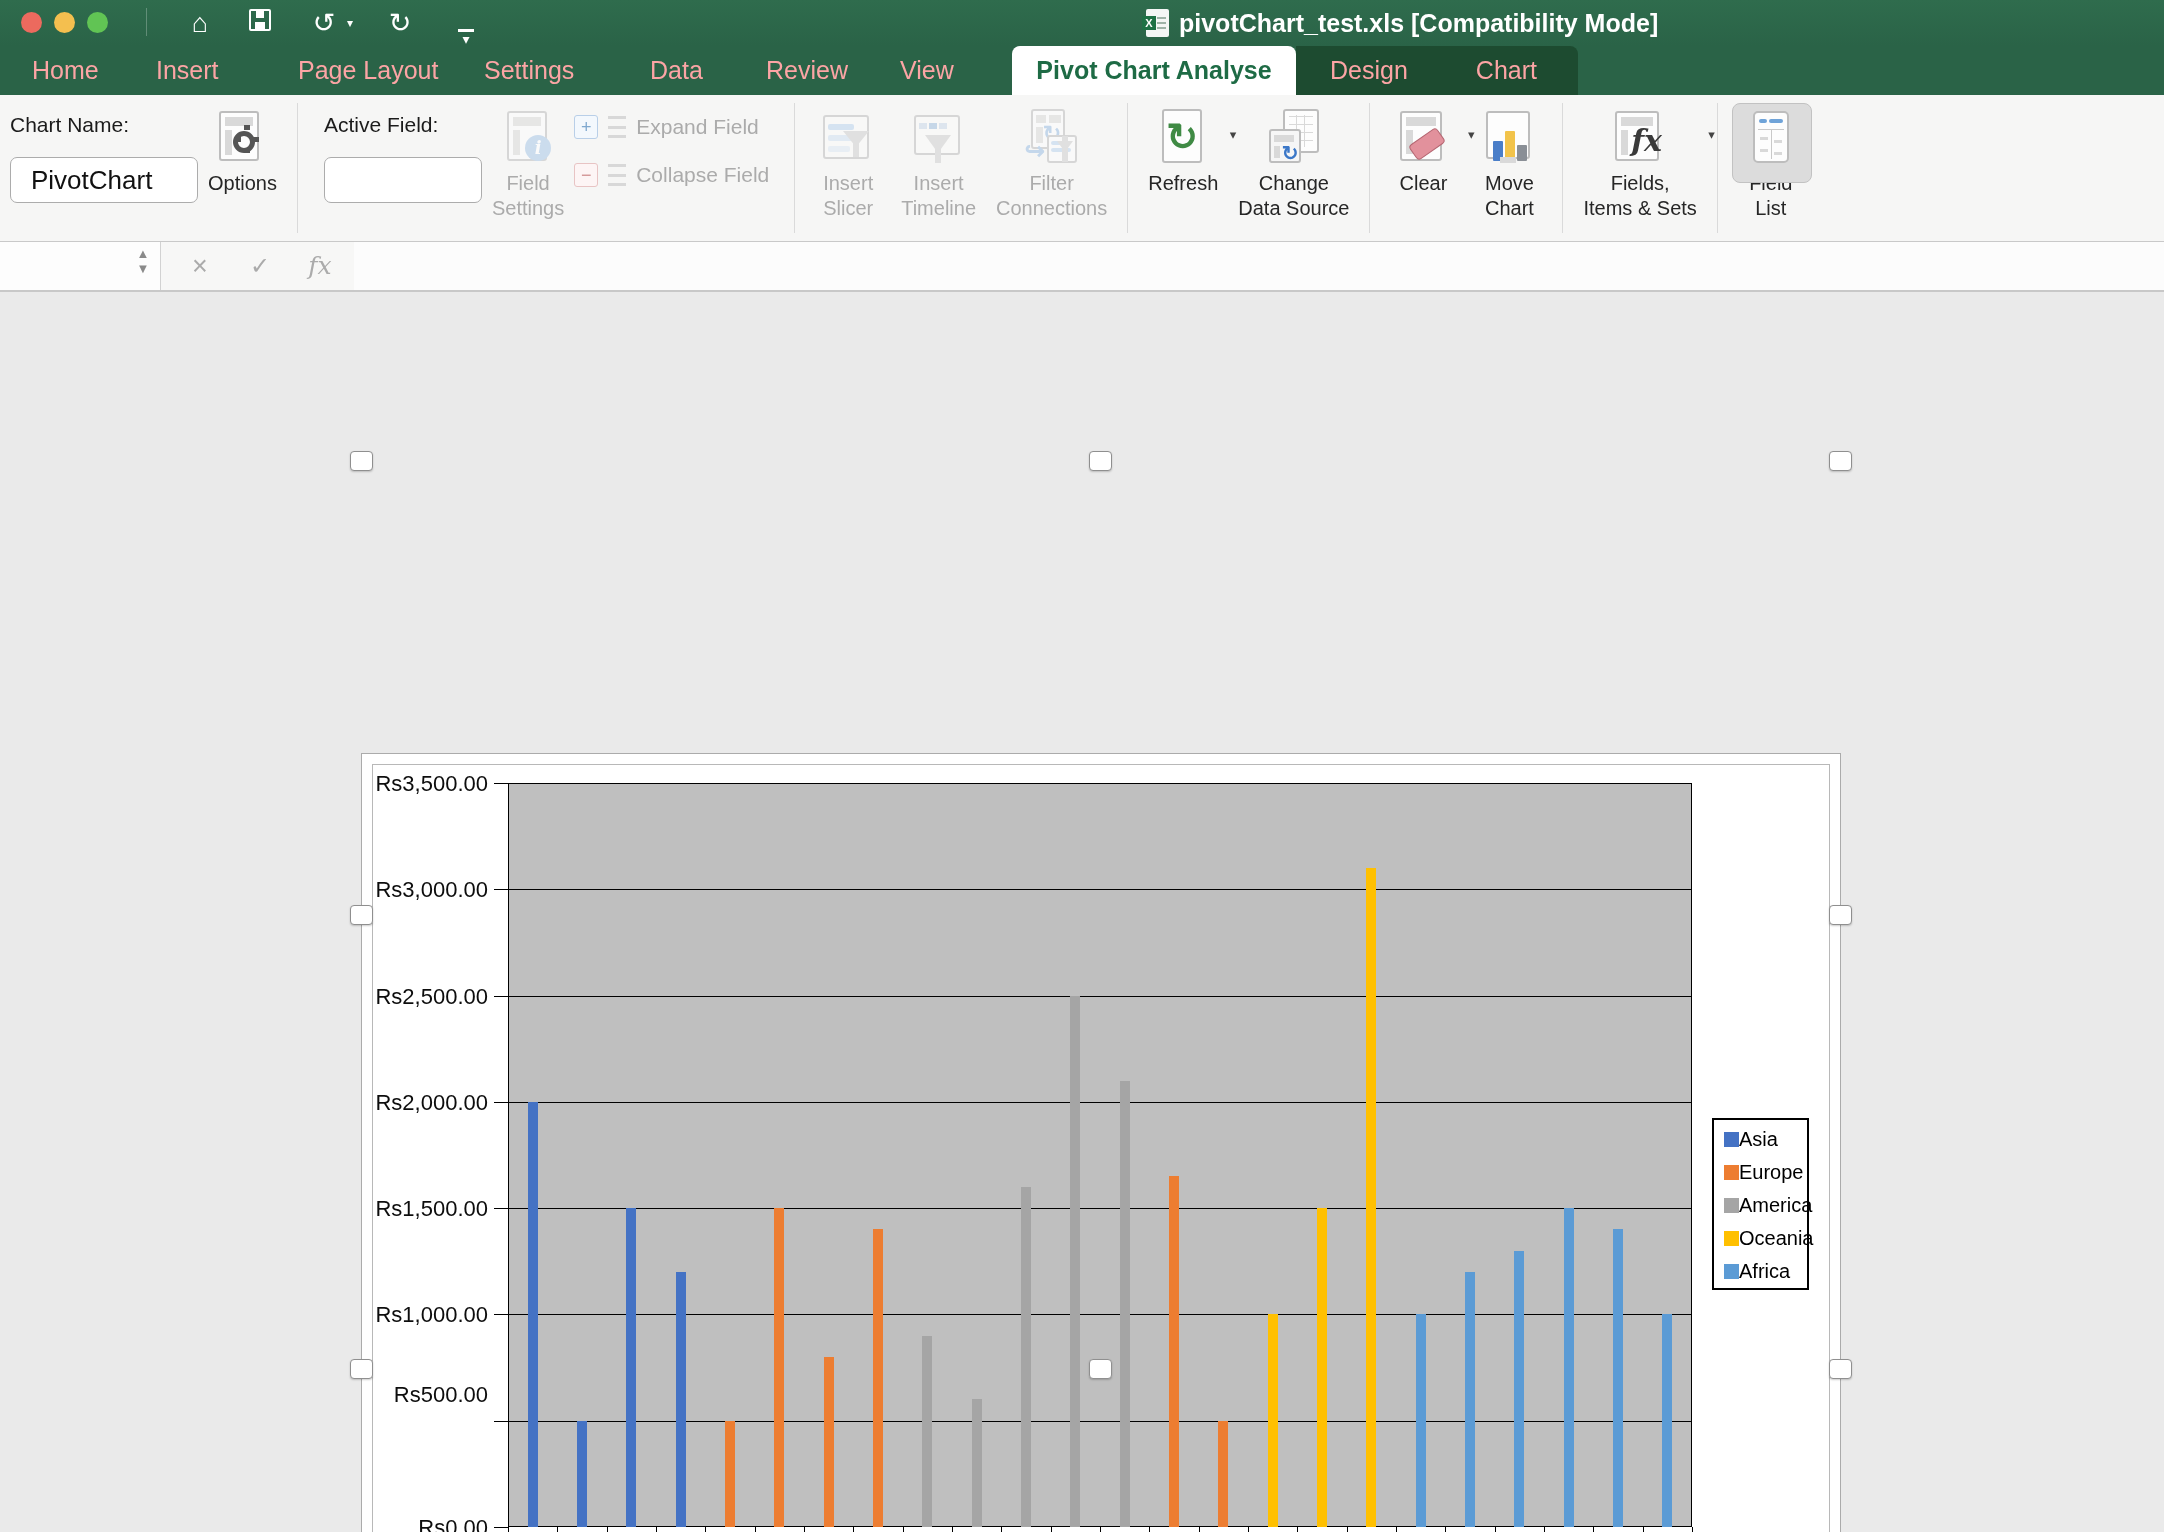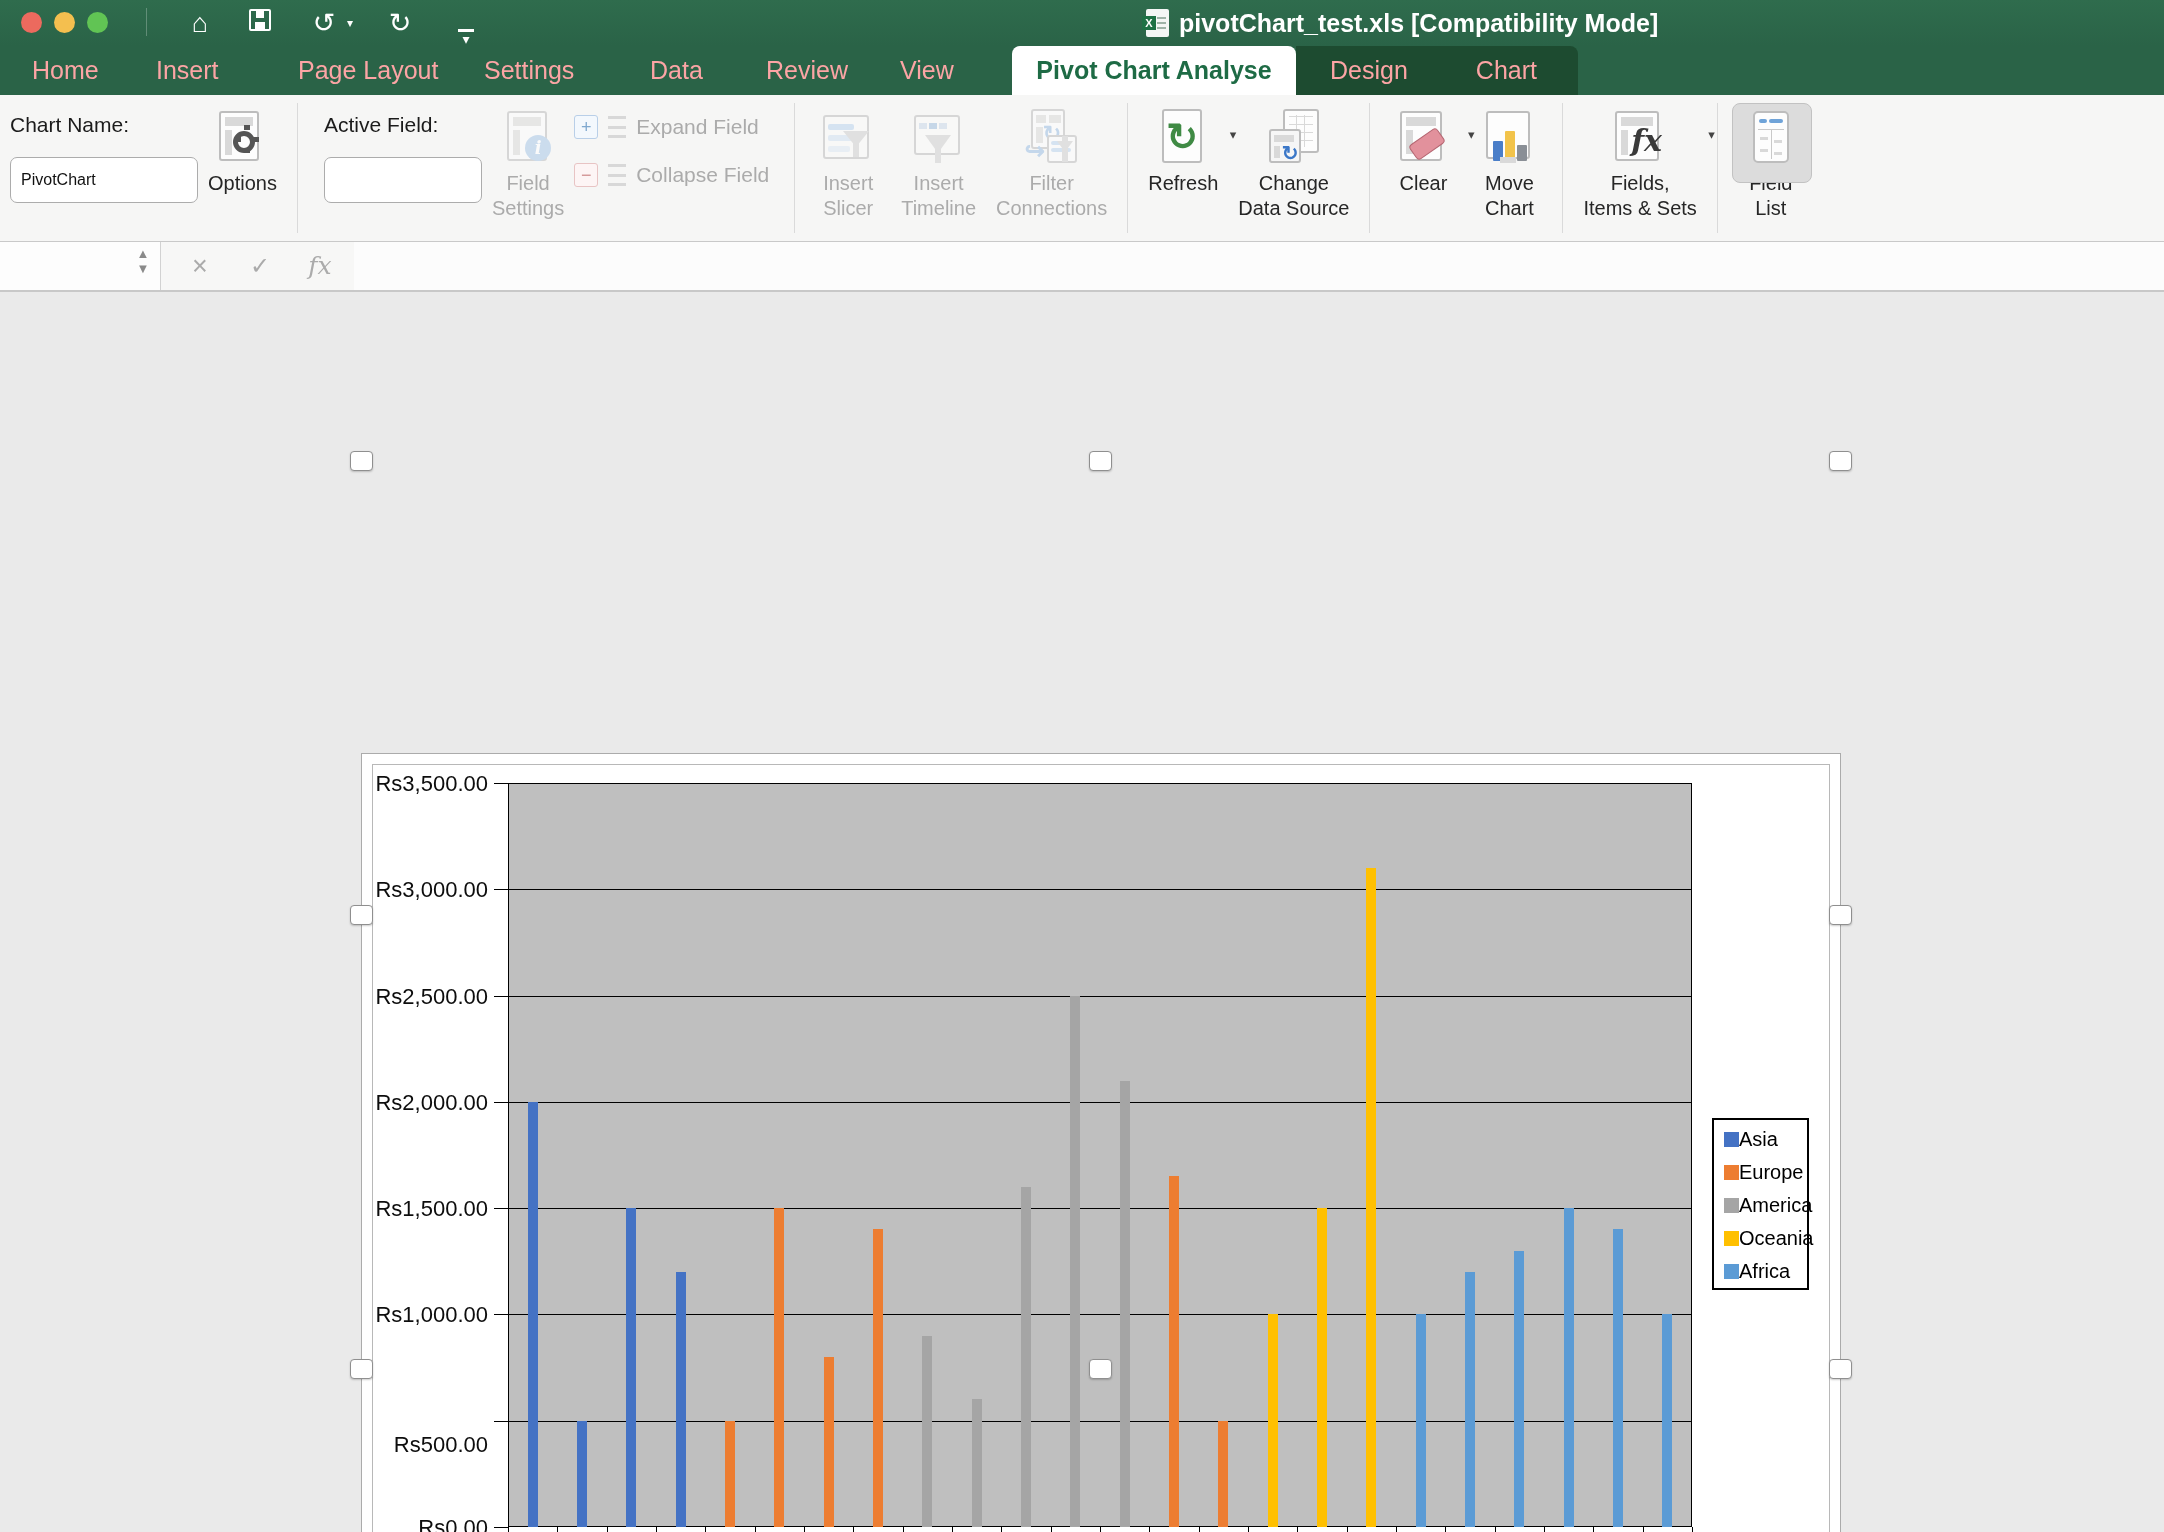--- a/index.html
+++ b/index.html
@@ -30,21 +30,21 @@
      border-radius:0 8px 0 0; display:flex; }
   #tab-context .tab { position:static; padding:0 34px; }
 
   
   #ribbon { position:absolute; left:0; top:95px; width:2164px; height:147px; background:#F6F6F5;
      border-bottom:1px solid #C9C9C9; display:flex; align-items:stretch; }
   .rsep { width:1px; background:#DADADA; margin:8px 10px; }
   .rfield { padding-top:18px; }
   .rfield .lbl { font-size:21px; color:#1b1b1b; margin-bottom:20px; }
   .rfield input { height:46px; border:1px solid #ACACAC; border-radius:7px; background:#fff;
-     font-size:16px; padding:0 10px; font-family:"Liberation Sans",sans-serif; color:#111; }
+     font-size:26px; padding:0 20px; font-family:"Liberation Sans",sans-serif; color:#111; }
   .bigbtn { position:relative; display:flex; flex-direction:column; align-items:center; padding:14px 10px 0; min-width:86px; }
   .bigbtn .icon { position:relative; width:58px; height:58px; margin-bottom:4px; }
   .bigbtn .lbl { font-size:20px; line-height:25px; color:#262626; text-align:center; white-space:nowrap; }
   .bigbtn.disabled .lbl { color:#ABABAB; }
   .bigbtn.selected::before { content:""; position:absolute; top:8px; left:50%; margin-left:-39px;
      width:78px; height:78px; background:#DCDCDC; border:1px solid #C2C2C2; border-radius:8px; }
   .ddarrow { position:absolute; font-size:13px; color:#444; top:32px; right:-8px; }
   .stack2 { display:flex; flex-direction:column; justify-content:flex-start; padding-top:20px; gap:24px; min-width:210px; }
   .srow { display:flex; align-items:center; gap:10px; }
   .srow .slbl { font-size:21px; color:#ABABAB; white-space:nowrap; }
@@ -321,21 +321,21 @@
         <div class="grid" style="left: 135px; top: 230.571px; width: 1184px;"></div>
         <div class="ylab" style="left: -15px; top: 324.857px;">Rs2,000.00</div>
         <div class="tickmark" style="left: 121px; top: 336.857px;"></div>
         <div class="grid" style="left: 135px; top: 336.857px; width: 1184px;"></div>
         <div class="ylab" style="left: -15px; top: 431.143px;">Rs1,500.00</div>
         <div class="tickmark" style="left: 121px; top: 443.143px;"></div>
         <div class="grid" style="left: 135px; top: 443.143px; width: 1184px;"></div>
         <div class="ylab" style="left: -15px; top: 537.429px;">Rs1,000.00</div>
         <div class="tickmark" style="left: 121px; top: 549.429px;"></div>
         <div class="grid" style="left: 135px; top: 549.429px; width: 1184px;"></div>
-        <div class="ylab" style="left: -15px; top: 667px;">Rs500.00</div>
+        <div class="ylab" style="left: -15px; top: 617px;">Rs500.00</div>
         <div class="tickmark" style="left: 121px; top: 655.714px;"></div>
         <div class="grid" style="left: 135px; top: 655.714px; width: 1184px;"></div>
         <div class="ylab" style="left: -15px; top: 750px;">Rs0.00</div>
         <div class="tickmark" style="left: 121px; top: 762px;"></div>
         <div class="bar" style="left: 154.667px; top: 336.857px; width: 10px; height: 425.143px; background: rgb(68, 114, 196);"></div>
         <div class="bar" style="left: 204px; top: 655.714px; width: 10px; height: 106.286px; background: rgb(68, 114, 196);"></div>
         <div class="bar" style="left: 253.333px; top: 443.143px; width: 10px; height: 318.857px; background: rgb(68, 114, 196);"></div>
         <div class="bar" style="left: 302.667px; top: 506.914px; width: 10px; height: 255.086px; background: rgb(68, 114, 196);"></div>
         <div class="bar" style="left: 352px; top: 655.714px; width: 10px; height: 106.286px; background: rgb(237, 125, 49);"></div>
         <div class="bar" style="left: 401.333px; top: 443.143px; width: 10px; height: 318.857px; background: rgb(237, 125, 49);"></div>

